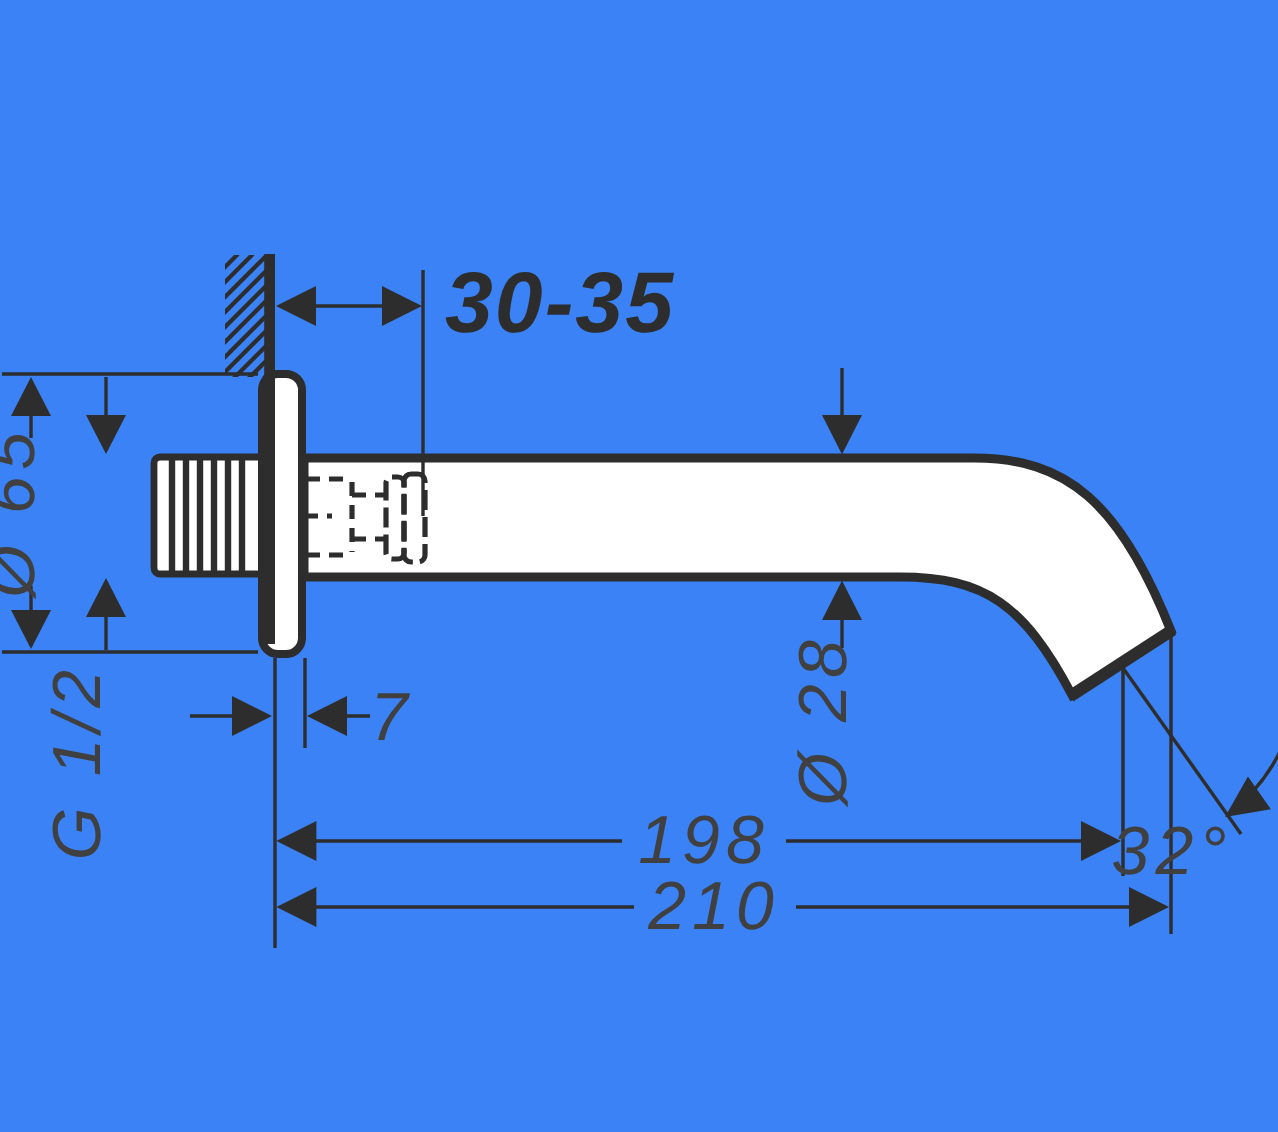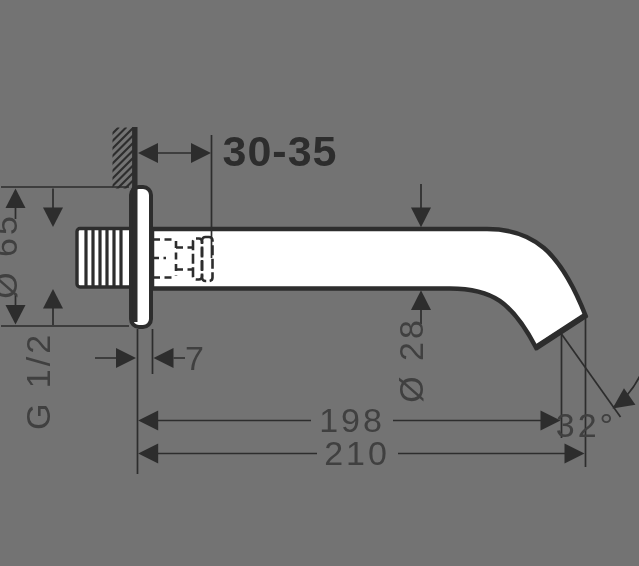--- a/index.html
+++ b/index.html
@@ -1,16 +1,16 @@
 <!DOCTYPE html>
 <html><head>
 <meta charset="utf-8">
 <style>
   html,body{margin:0;padding:0;background:#ffffff;}
-  .stage{position:relative;width:639px;height:566px;background:#737373;overflow:hidden;}
+  .stage{position:relative;width:639px;height:566px;background:#3b82f6;overflow:hidden;font-style:italic;}
   svg{display:block;}
   text{font-family:"Liberation Sans","DejaVu Sans",sans-serif;font-size:34px;letter-spacing:3px;}
   .dim-bold{font-size:43px;font-weight:700;letter-spacing:1px;}
 </style>
 </head>
 <body>
 
 <div class="stage">
 <svg width="639" height="566" viewBox="0 0 639 566">
   <defs>

